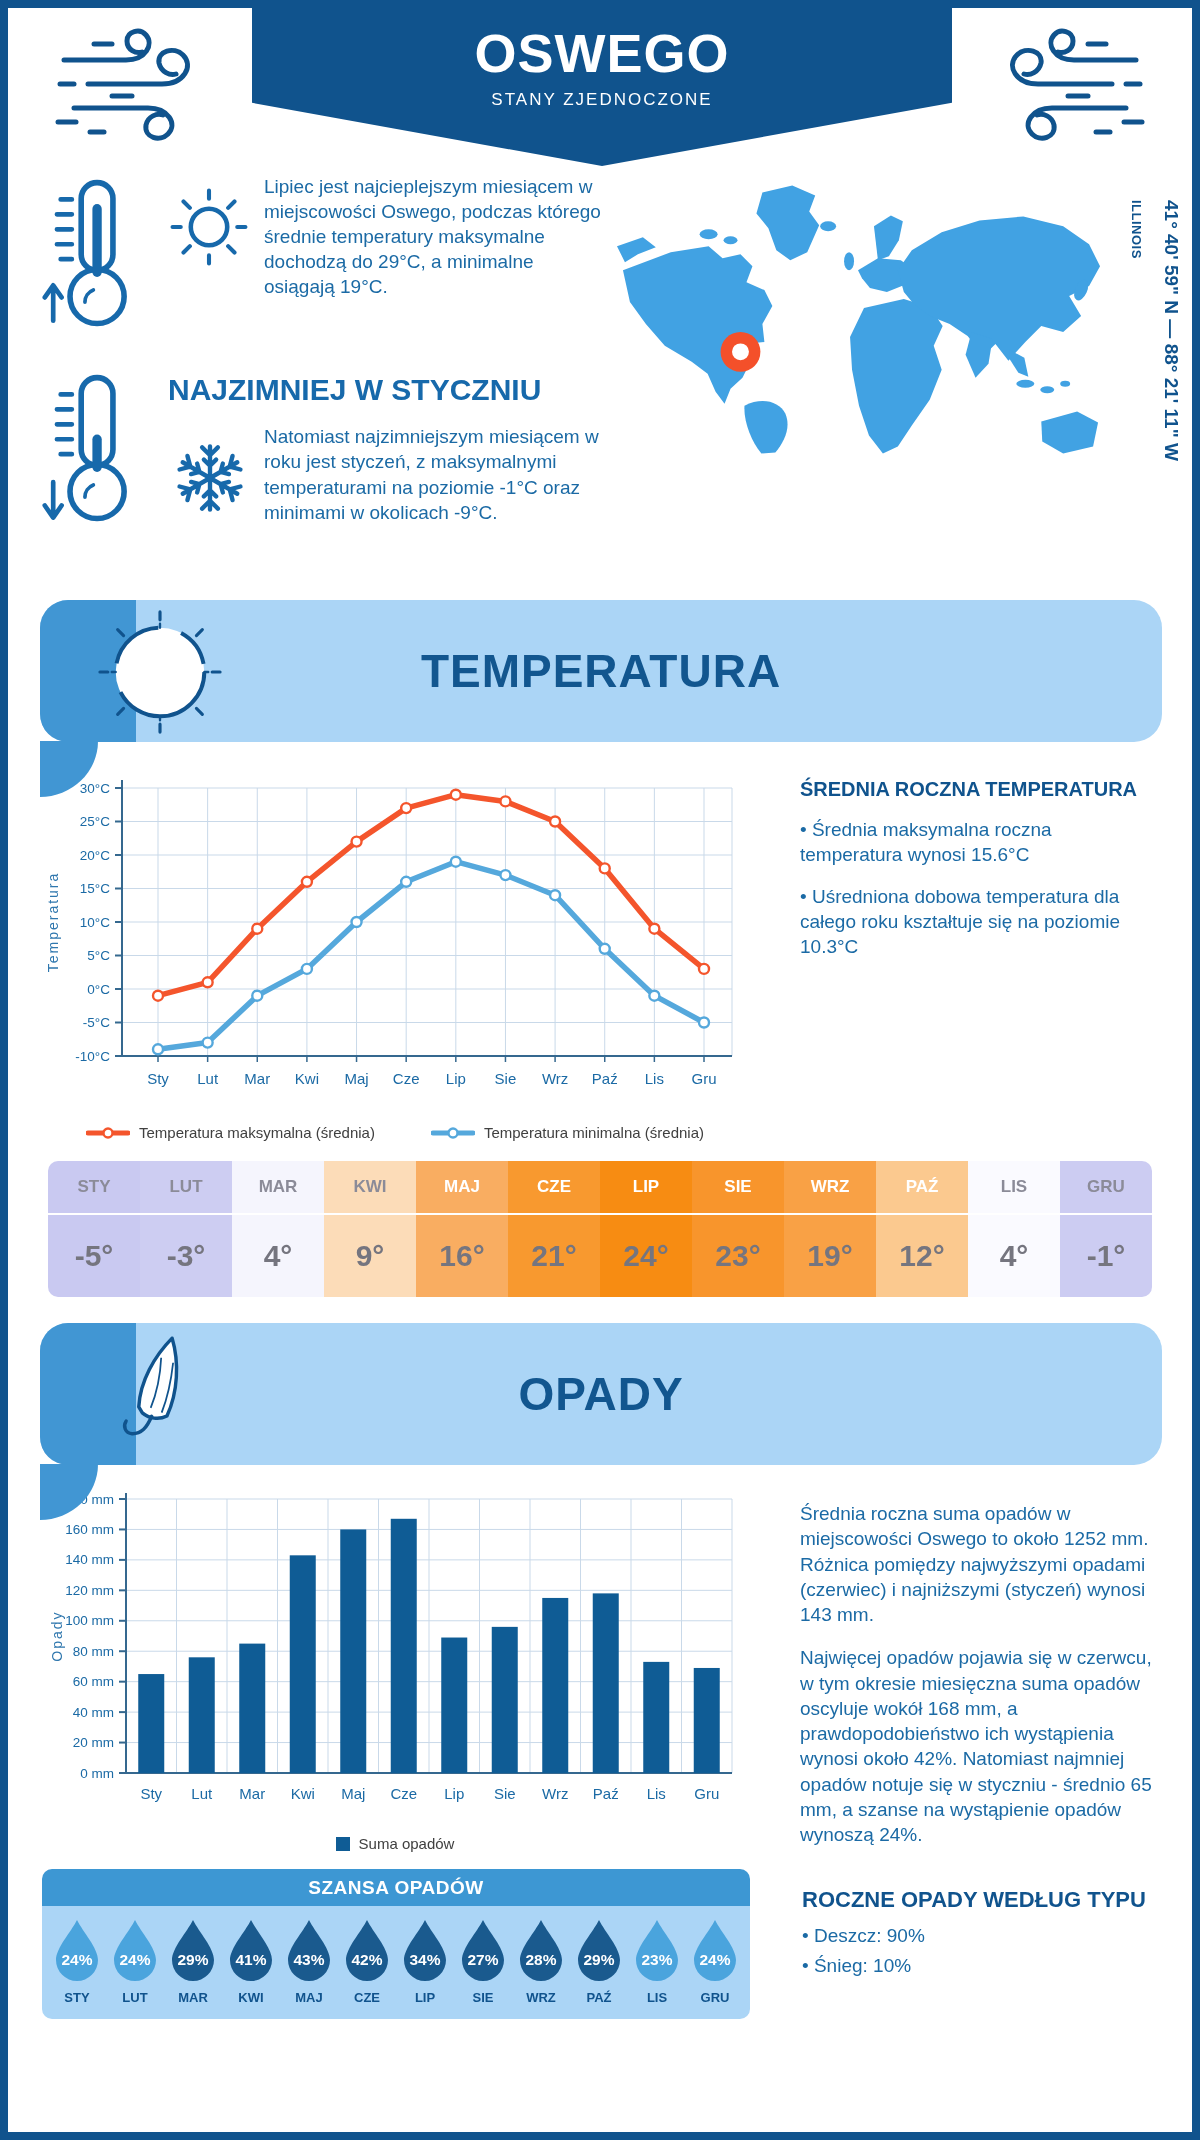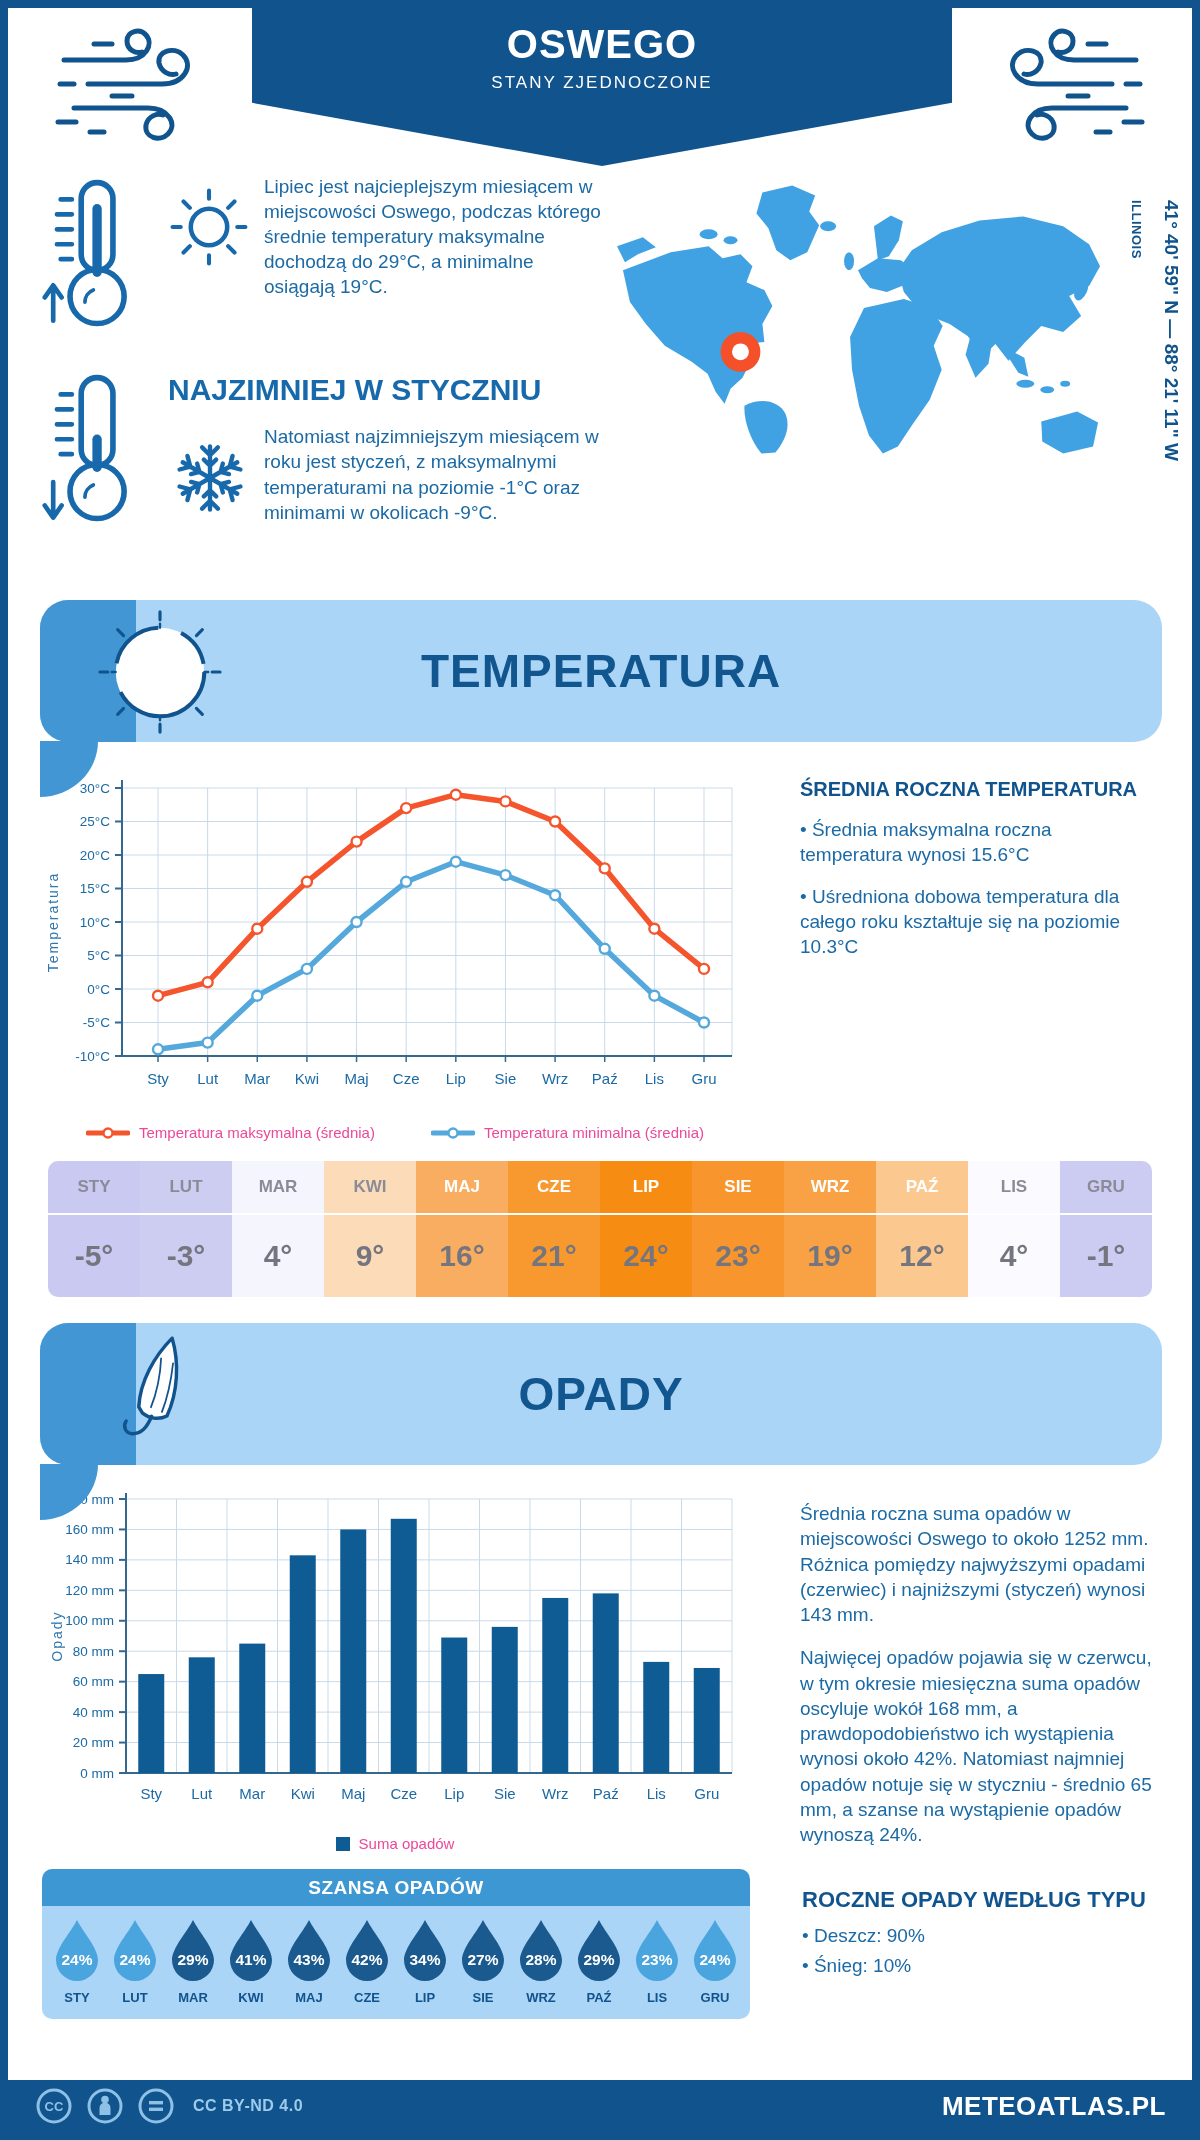--- a/index.html
+++ b/index.html
@@ -3,21 +3,21 @@
 <meta charset="utf-8">
 <style>
   html,body{margin:0;padding:0;background:#e8e8e8;}
   .page{width:1200px;height:2140px;box-sizing:border-box;border:8px solid #10538d;background:#fff;
         position:relative;overflow:hidden;font-family:"Liberation Sans",sans-serif;}
   svg text{font-family:"Liberation Sans",sans-serif;}
   
   .hdr{position:relative;height:150px;}
   .ribbon{position:absolute;left:244px;top:0;width:700px;height:158px;background:#10538d;
           clip-path:polygon(0 0,100% 0,100% 60%,50% 100%,0 60%);text-align:center;color:#fff;}
-  .ribbon h1{margin:14px 0 0;font-size:40px;letter-spacing:1px;}
+  .ribbon h1{margin:14px 0 0;font-size:54px;letter-spacing:1px;}
   .ribbon .sub{margin-top:6px;font-size:17px;letter-spacing:2px;}
   .windL{position:absolute;left:42px;top:16px;}
   .windR{position:absolute;right:42px;top:16px;transform:scaleX(-1);}
   
   .intro{display:flex;padding:14px 0 0 34px;height:416px;box-sizing:border-box;}
   .intro-left{width:565px;}
   .fact{display:grid;grid-template-columns:118px 88px 1fr;column-gap:8px;margin-bottom:30px;}
   .fact .thermo{grid-row:1/3;grid-column:1;}
   .fact h2{grid-column:2/4;margin:6px 0 8px;font-size:30px;color:#1769ab;}
   .fact .subicon{grid-column:2;margin-top:14px;}
@@ -33,21 +33,21 @@
   .banner-cap{position:absolute;left:0;top:0;width:96px;height:142px;background:#4196d3;border-radius:28px 0 0 28px;}
   .banner-tail{position:absolute;left:0;top:141px;width:58px;height:56px;background:#4196d3;border-radius:0 0 100% 0;}
   .banner-icon{position:absolute;left:56px;top:8px;}
   .banner-title{position:absolute;inset:0;display:flex;align-items:center;justify-content:center;
                 font-size:46px;font-weight:bold;color:#12568f;letter-spacing:1px;}
   .t-banner{margin-top:26px;}
   .p-banner{margin-top:26px;}
   
   .chart-row{display:flex;padding:22px 26px 0 34px;}
   .chart-col{width:706px;}
-  .legend-row{display:flex;justify-content:center;gap:56px;margin-top:4px;font-size:15px;color:#ec4899;}
+  .legend-row{display:flex;justify-content:center;gap:56px;margin-top:4px;font-size:15px;color:#404040;}
   .legend-item{display:flex;align-items:center;gap:9px;}
   .aside{flex:1;padding:14px 0 0 52px;}
   .aside h3{margin:0 0 4px;font-size:20px;color:#10538d;}
   .aside p{font-size:19px;line-height:1.33;color:#1b6aa5;margin:16px 0;max-width:352px;}
   .aside2 p{margin:0 0 18px;max-width:368px;}
   
   .daily-h{margin:26px 0 0;text-align:center;font-size:26px;font-weight:bold;color:#12568f;}
   .month-table{margin:20px 40px 0;display:grid;grid-template-columns:repeat(12,1fr);border-radius:10px;overflow:hidden;}
   .mh{height:52px;line-height:52px;text-align:center;font-weight:bold;font-size:17px;border-bottom:2px solid #fff;color:#8b8b98;}
   .mh.on-dark{color:#fff;}
@@ -525,33 +525,14 @@
       <div class="mon">GRU</div></div>
         </div>
     </div>
     <div class="aside" style="padding-top:18px;">
       <h3 style="font-size:22px;">ROCZNE OPADY WEDŁUG TYPU</h3>
       <p style="margin:10px 0 4px;">• Deszcz: 90%</p>
       <p style="margin:4px 0;">• Śnieg: 10%</p>
     </div>
   </div>
 
-  <div class="footer">
-    <svg width="40" height="40" viewBox="0 0 40 40">
-      <circle cx="20" cy="20" r="16" fill="none" stroke="#8fc1e6" stroke-width="3"></circle>
-      <text x="20" y="25" text-anchor="middle" font-size="13" font-weight="bold" fill="#8fc1e6">CC</text>
-    </svg>
-    <svg width="40" height="40" viewBox="0 0 40 40">
-      <circle cx="20" cy="20" r="16" fill="none" stroke="#8fc1e6" stroke-width="3"></circle>
-      <circle cx="20" cy="13.5" r="3.8" fill="#8fc1e6"></circle>
-      <path d="M14.5 29 v-7 a5.5 5.5 0 0 1 11 0 v7 Z" fill="#8fc1e6"></path>
-    </svg>
-    <svg width="40" height="40" viewBox="0 0 40 40">
-      <circle cx="20" cy="20" r="16" fill="none" stroke="#8fc1e6" stroke-width="3"></circle>
-      <rect x="13" y="15" width="14" height="3.4" fill="#8fc1e6"></rect>
-      <rect x="13" y="21.6" width="14" height="3.4" fill="#8fc1e6"></rect>
-    </svg>
-    <span class="lic">CC BY-ND 4.0</span>
-    <span class="spacer"></span>
-    <span class="site">METEOATLAS.PL</span>
-  </div>
 
 </div>
 
 </body></html>

